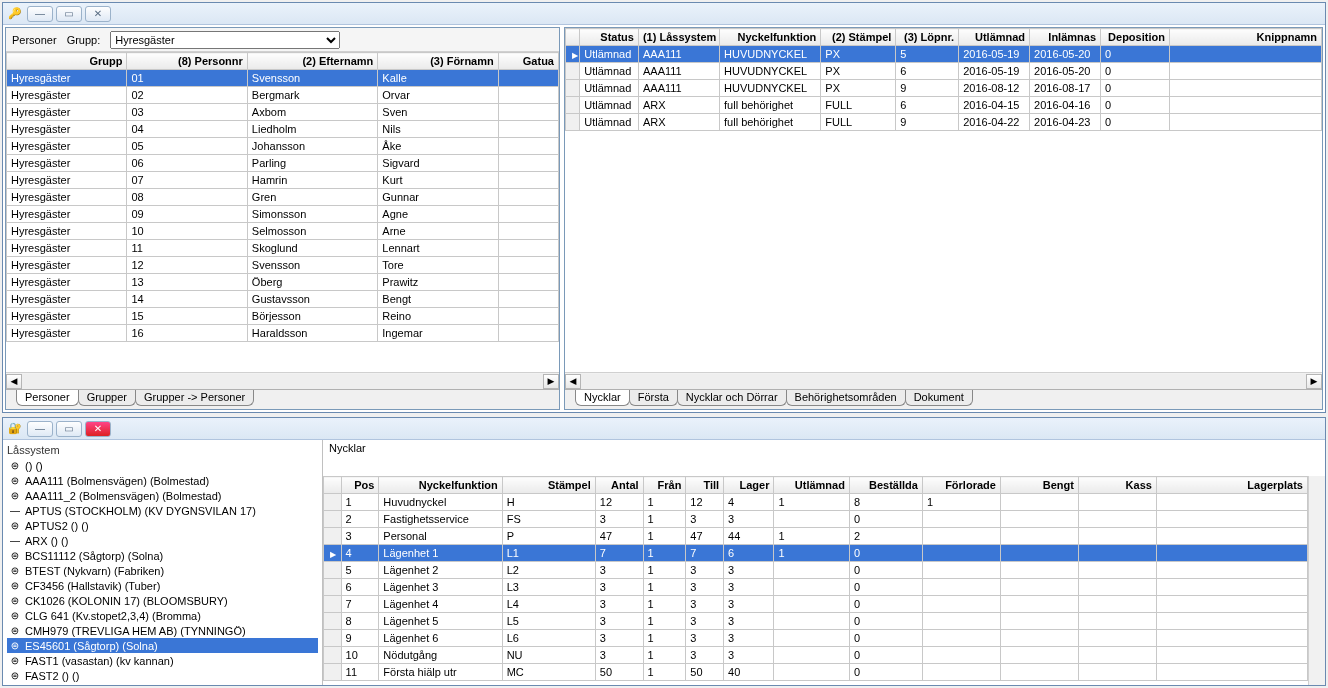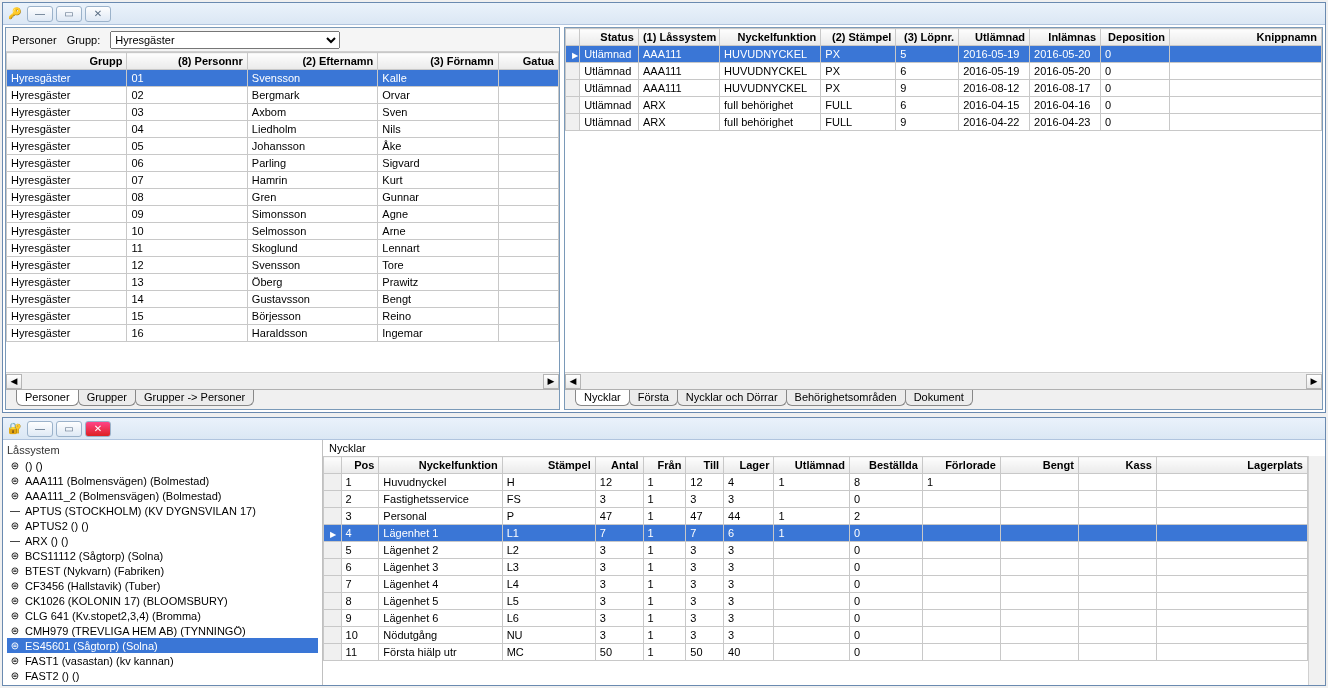--- a/index.html
+++ b/index.html
@@ -505,21 +505,21 @@
               <span>FAST1 (vasastan) (kv kannan)</span>
             </div>
             <div class="tree-item">
               <span class="glyph">⊜</span>
               <span>FAST2 () ()</span>
             </div>
           </div>
       </div>
       <div class="keys-panel">
         <div class="hdr">Nycklar</div>
-        <div class="grid-wrap" style="display:flex;">
+        <div class="grid-wrap" style="display:flex;margin-top:20px;">
           <div style="flex:1; overflow:auto;">
             <table class="grid" id="kf-table">
               <colgroup>
                 <col style="width:14px">
                   <col style="width:30px">
                   <col style="width:98px">
                   <col style="width:74px">
                 <col style="width:38px">
                   <col style="width:34px">
                   <col style="width:30px">

